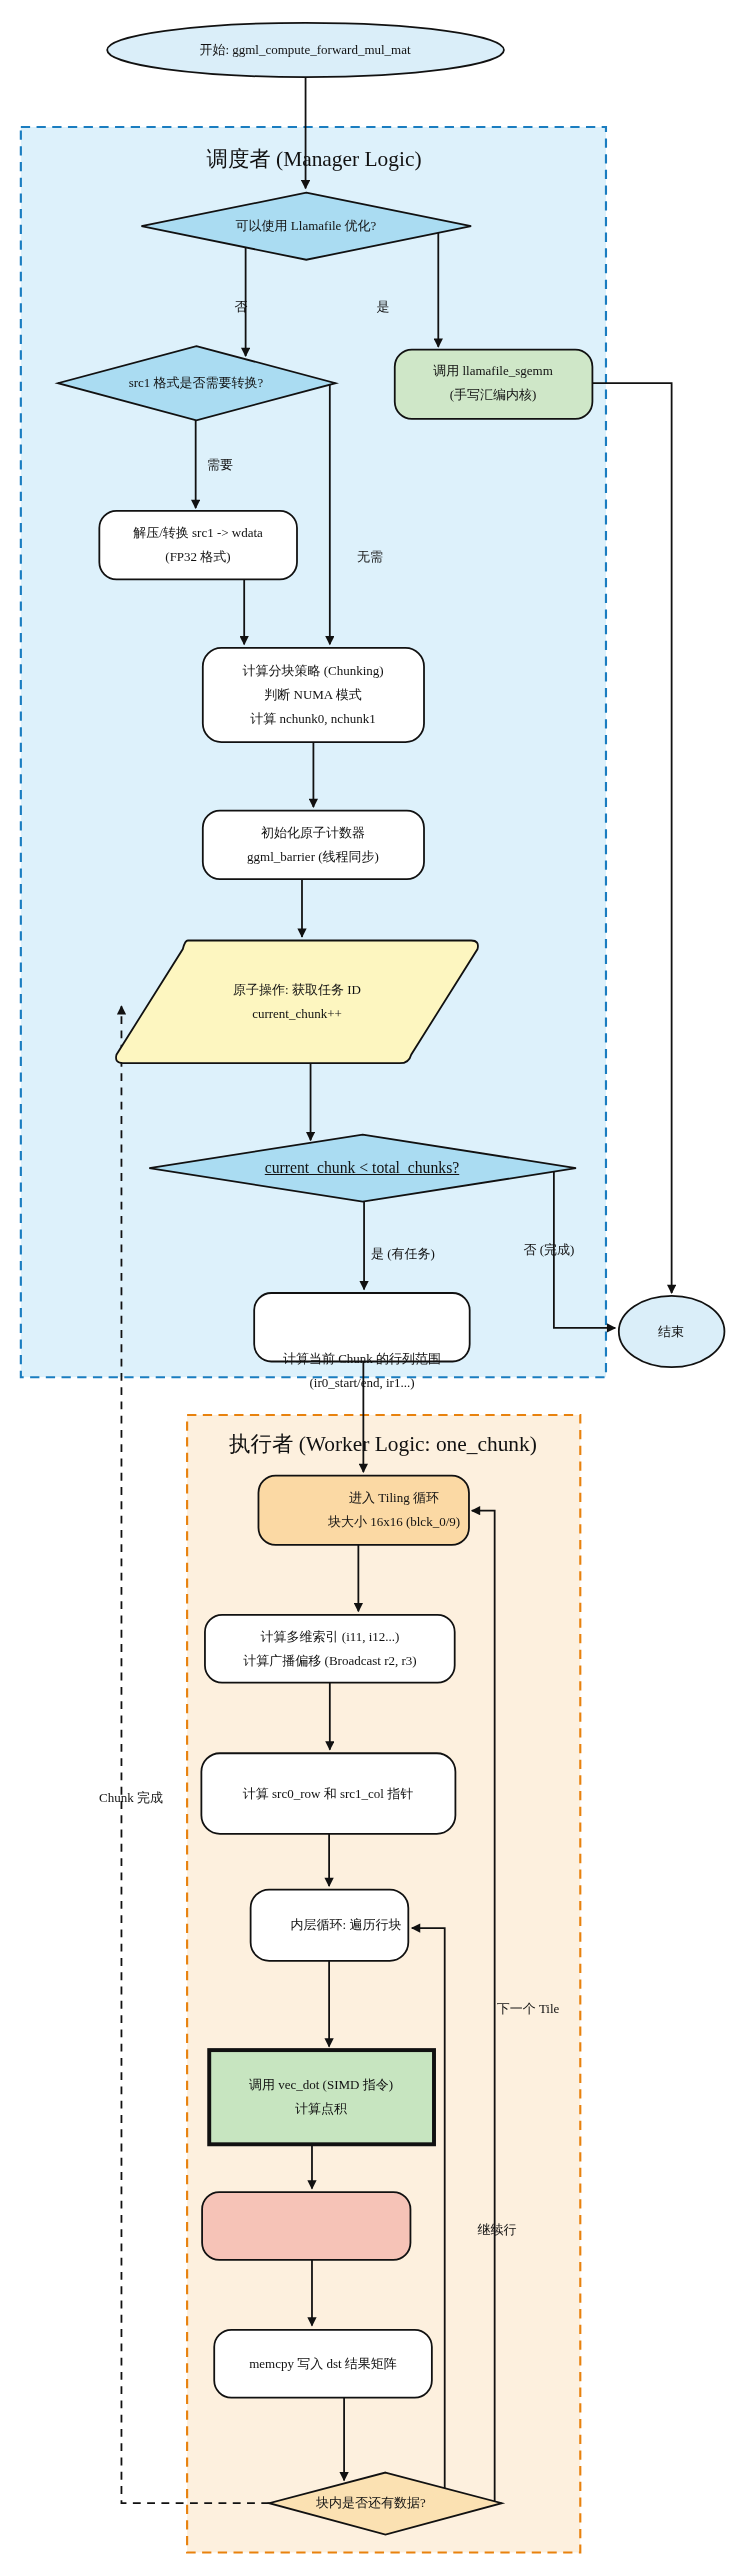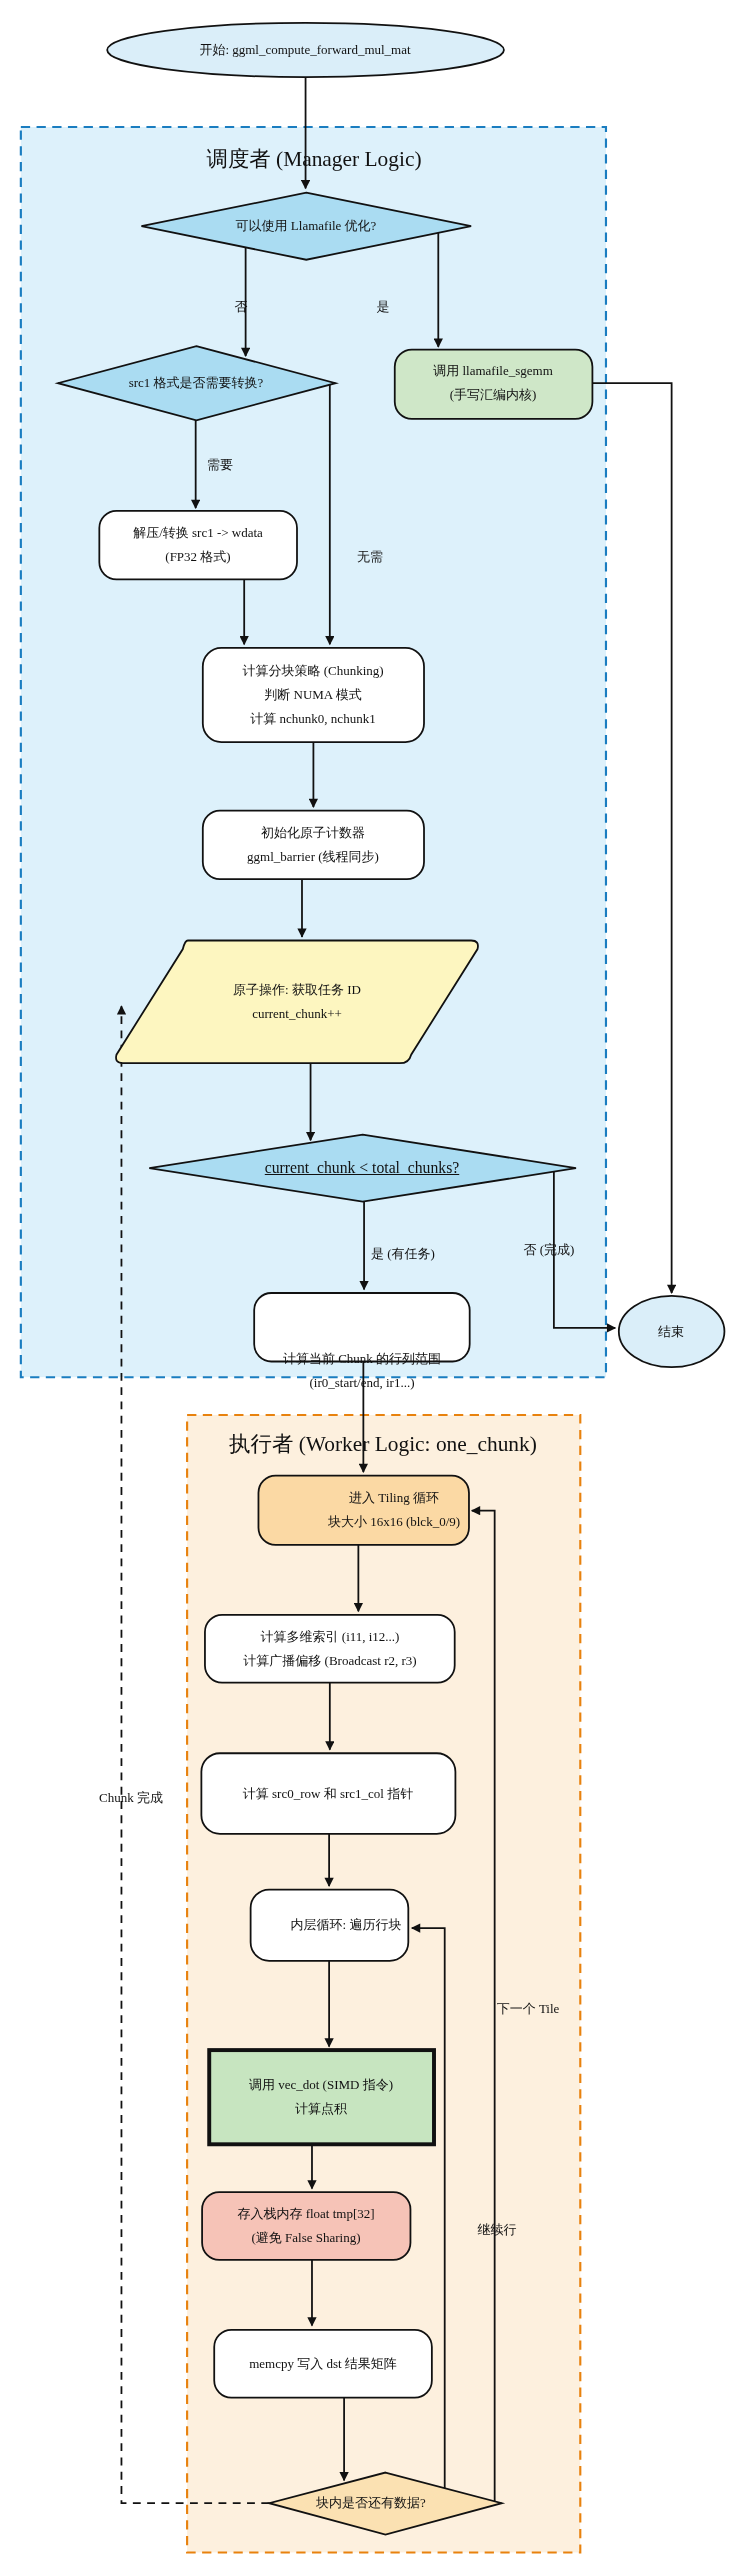--- a/index.html
+++ b/index.html
@@ -164,24 +164,20 @@
 
   <div class="t" style="left:328px;top:1794px;">计算 src0_row 和 src1_col 指针</div>
 
   <div class="t" style="left:322px;top:1925px;margin-left:24px;">内层循环: 遍历行块</div>
 
   <div class="t" style="left:321px;top:2097px;">
     <div>调用 vec_dot (SIMD 指令)</div>
     <div>计算点积</div>
   </div>
 
-  <div class="t" style="left:306px;top:2226px;">
-    <div>存入栈内存 float tmp[32]</div>
-    <div>(避免 False Sharing)</div>
-  </div>
 
   <div class="t" style="left:323px;top:2364px;">memcpy 写入 dst 结果矩阵</div>
 
   <div class="t" style="left:371px;top:2503px;text-align:right;">块内是否还有数据?</div>
 
   <div class="t" style="left:528px;top:2009px;">下一个 Tile</div>
   <div class="t" style="left:497px;top:2230px;text-align:center;">继续行</div>
   <div class="t" style="left:131px;top:1798px;">Chunk 完成</div>
 
 </div>

